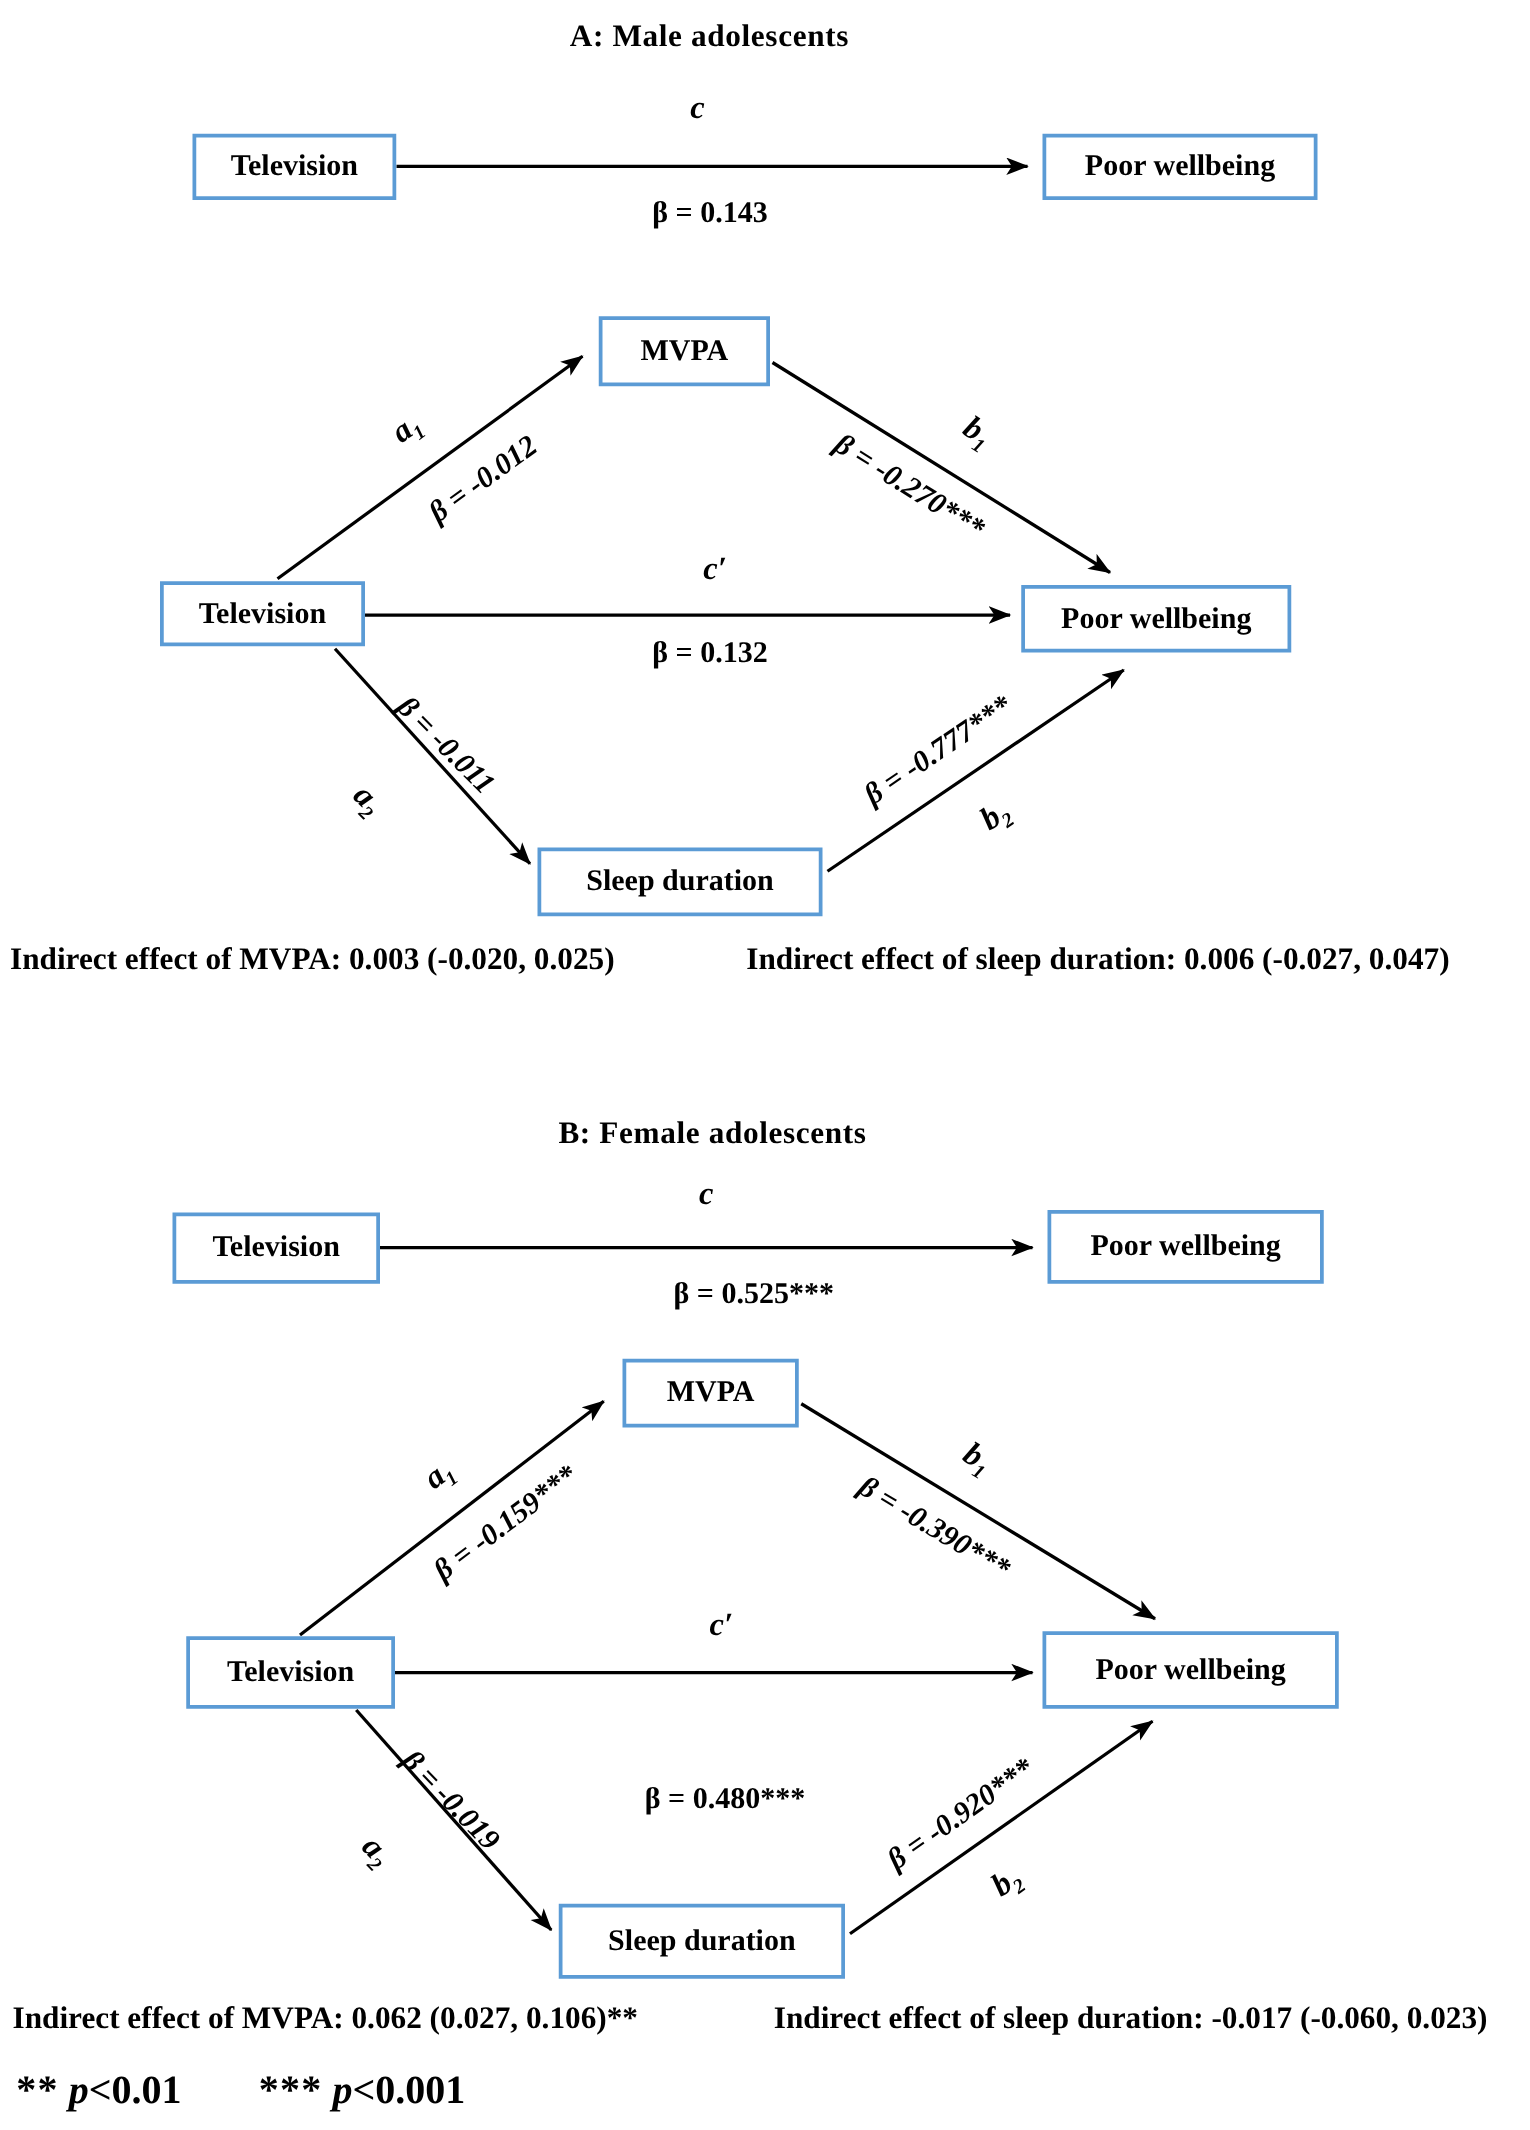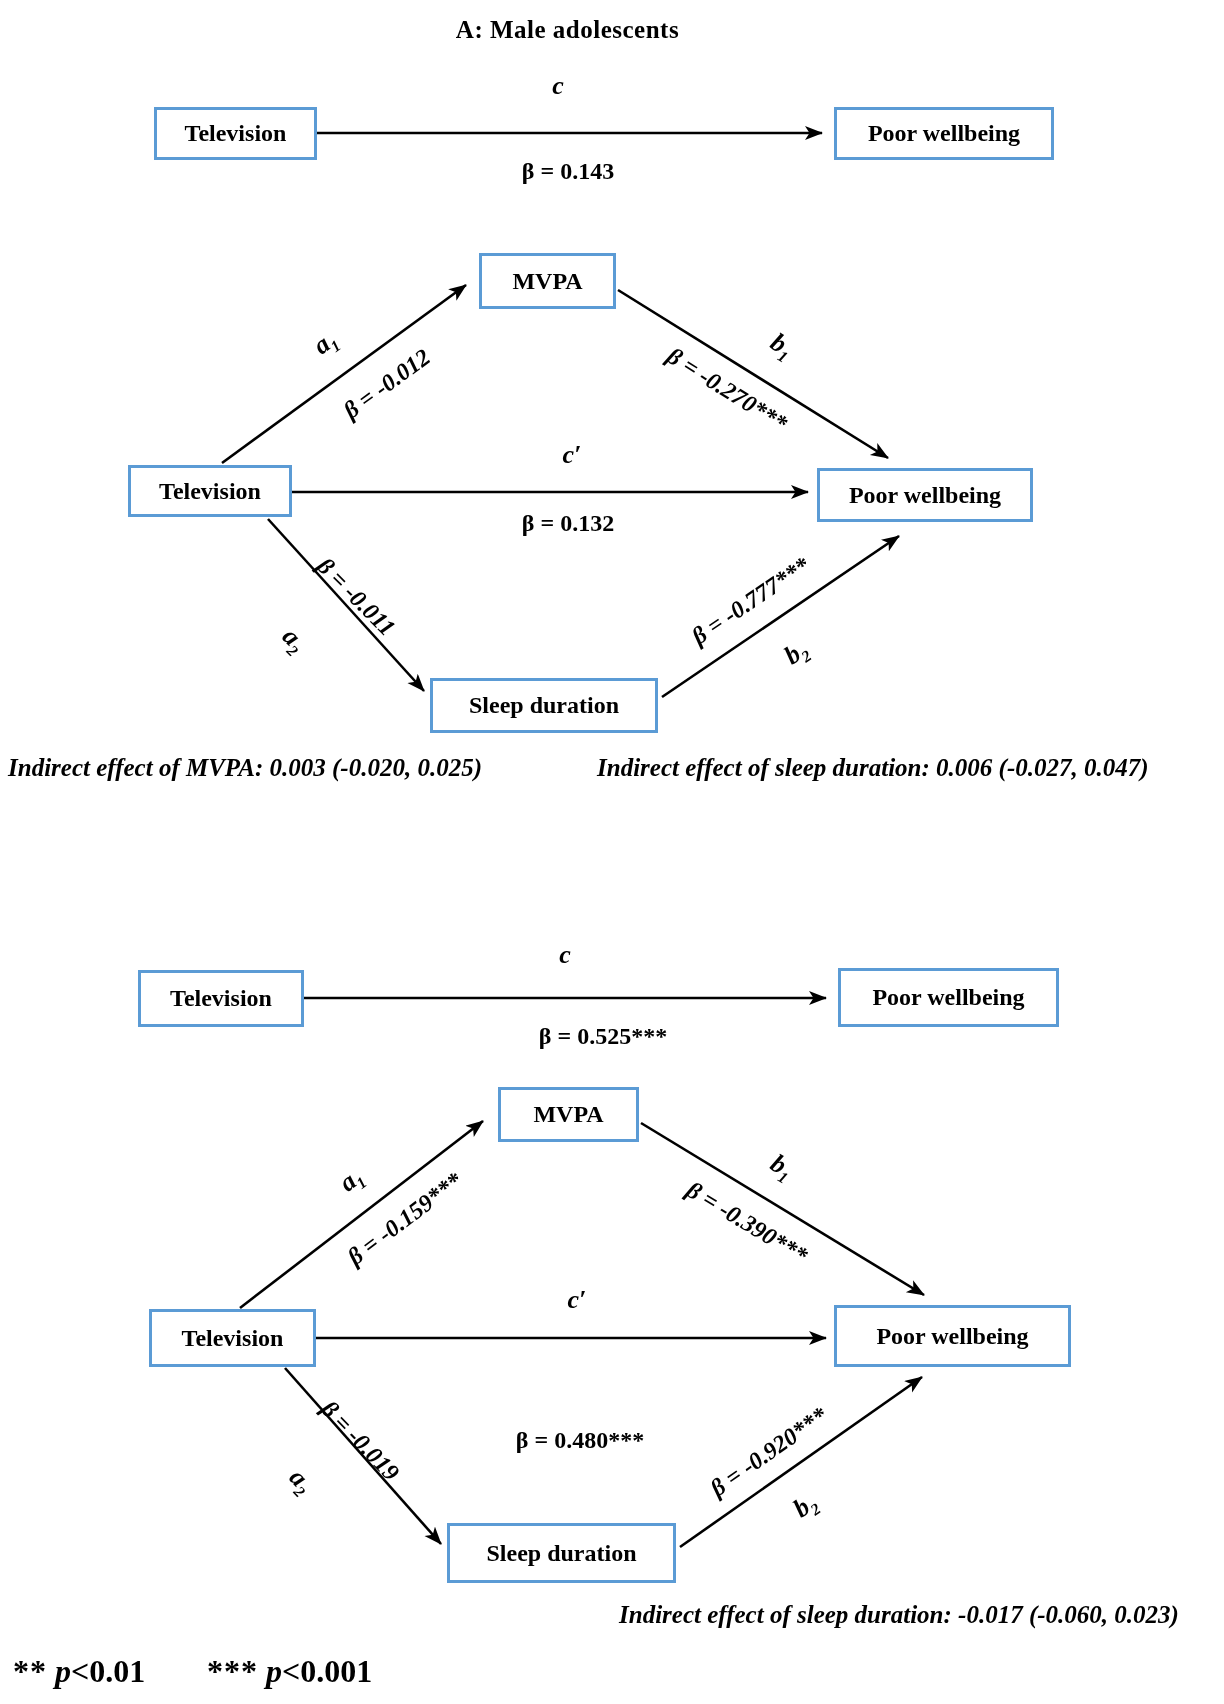--- a/index.html
+++ b/index.html
@@ -36,21 +36,21 @@
   .beta.diag{font-style:italic;}
   .r-m36{transform:translate(-50%,-50%) rotate(-36deg);}
   .r-p32{transform:translate(-50%,-50%) rotate(32deg);}
   .r-p45{transform:translate(-50%,-50%) rotate(45deg);}
   .r-m34{transform:translate(-50%,-50%) rotate(-34deg);}
   .r-m37{transform:translate(-50%,-50%) rotate(-37deg);}
   .r-p31{transform:translate(-50%,-50%) rotate(31deg);}
   .r-p46{transform:translate(-50%,-50%) rotate(46deg);}
   .r-m35{transform:translate(-50%,-50%) rotate(-35deg);}
   .indirect{
-    position:absolute;font-weight:bold;font-size:25px;white-space:nowrap;font-style:italic;
+    position:absolute;font-weight:bold;font-size:25px;white-space:nowrap;
   }
   .foot{position:absolute;font-weight:bold;font-size:32px;white-space:nowrap;}
   .foot .stars{margin-right:8px;letter-spacing:1px;}
   .pit{font-style:italic;}
 </style>
 </head>
 <body>
 
 <div id="figure">
 
@@ -119,20 +119,21 @@
   </div>
 
   <div class="lbl beta diag r-m34" style="left:751px;top:601px;">β = -0.777***</div>
   <div class="lbl letter r-m34" style="left:797px;top:654px;">
     <span>b</span><sub>2</sub>
   </div>
 
   <div class="indirect" style="left:8px;top:754px;">Indirect effect of MVPA: 0.003 (-0.020, 0.025)</div>
   <div class="indirect" style="left:597px;top:754px;">Indirect effect of sleep duration: 0.006 (-0.027, 0.047)</div>
 
+  <div class="title" style="top:893px;width:1140px;">B: Female adolescents</div>
 
   <div class="node" style="left:138px;top:970px;width:166px;height:57px;">
     <span>Television</span>
   </div>
   <div class="node" style="left:838px;top:968px;width:221px;height:59px;">
     <span>Poor wellbeing</span>
   </div>
   <div class="lbl letter" style="left:565px;top:955px;">c</div>
   <div class="lbl beta" style="left:603px;top:1036px;">β = 0.525***</div>
 
@@ -165,20 +166,21 @@
   <div class="lbl beta diag r-p46" style="left:360px;top:1441px;">β = -0.019</div>
   <div class="lbl letter r-p46" style="left:300px;top:1482px;">
     <span>a</span><sub>2</sub>
   </div>
 
   <div class="lbl beta diag r-m35" style="left:769px;top:1452px;">β = -0.920***</div>
   <div class="lbl letter r-m35" style="left:806px;top:1507px;">
     <span>b</span><sub>2</sub>
   </div>
 
+  <div class="indirect" style="left:10px;top:1601px;">Indirect effect of MVPA: 0.062 (0.027, 0.106)**</div>
   <div class="indirect" style="left:619px;top:1601px;">Indirect effect of sleep duration: -0.017 (-0.060, 0.023)</div>
 
   <div class="foot" style="left:13px;top:1653px;">
     <span class="stars">**</span><span class="pit">p</span><span>&lt;0.01</span>
   </div>
   <div class="foot" style="left:207px;top:1653px;">
     <span class="stars">***</span><span class="pit">p</span><span>&lt;0.001</span>
   </div>
 
 </div>

